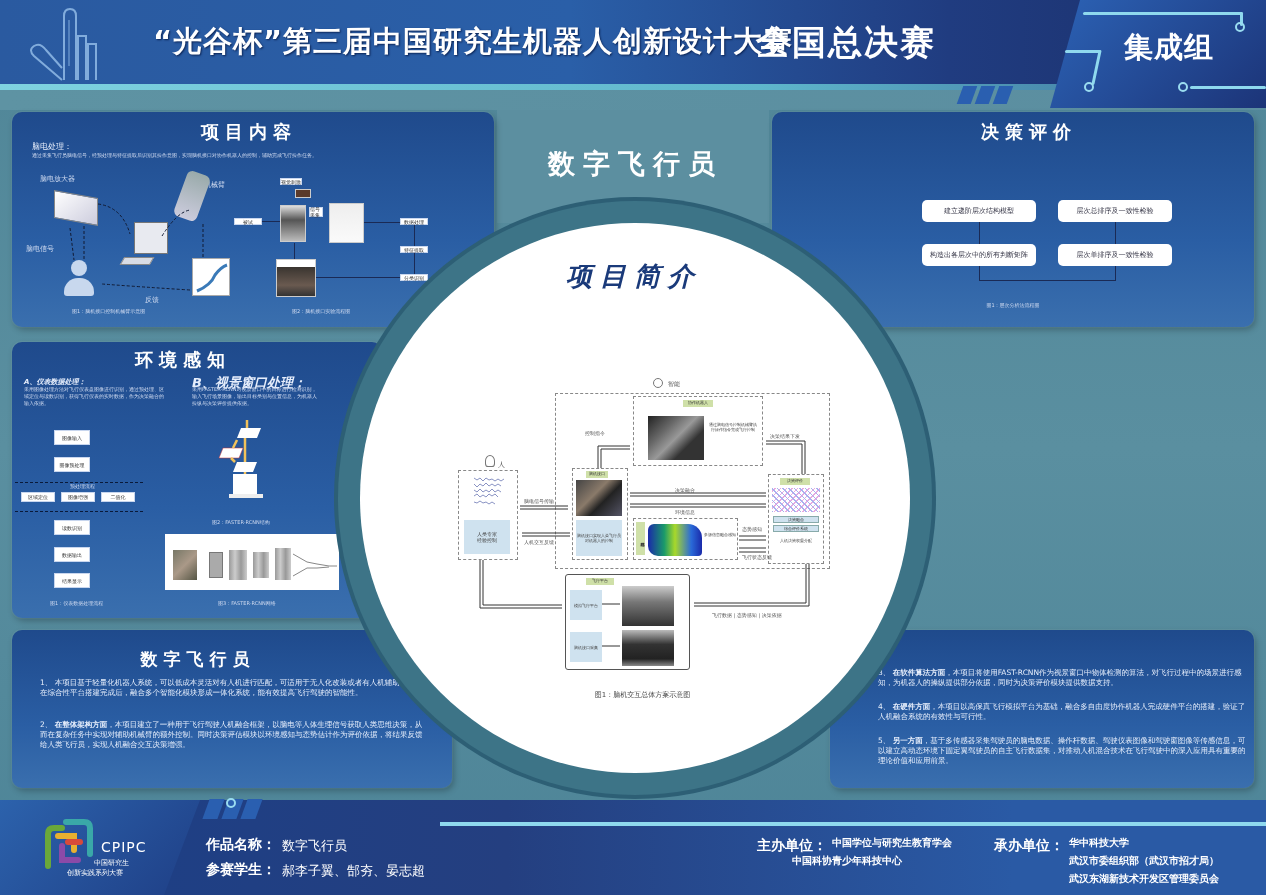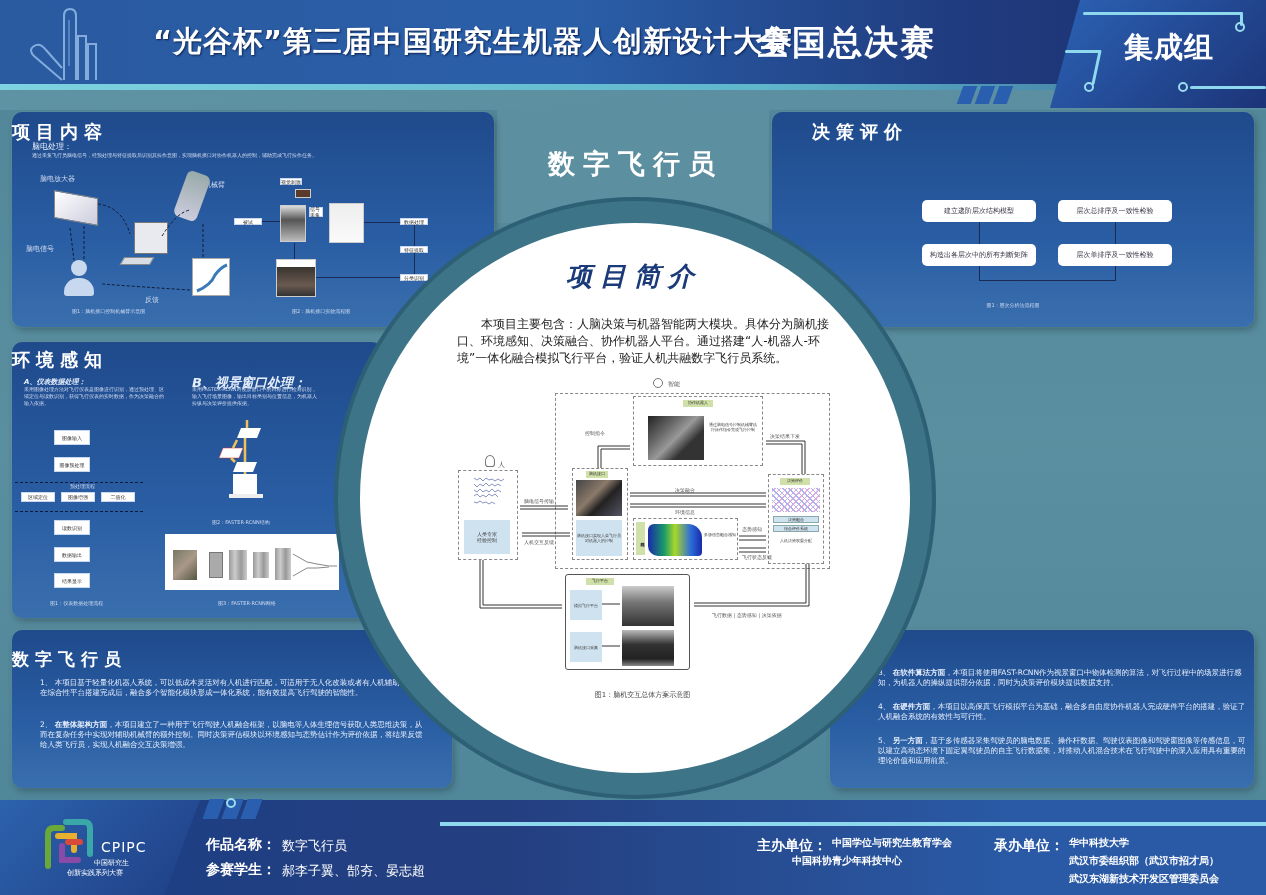--- a/index.html
+++ b/index.html
@@ -15,21 +15,21 @@
 .hdr-circ{position:absolute;width:10px;height:10px;border:2px solid #9adcf0;border-radius:50%}
 #hdr-bars{position:absolute;left:960px;top:86px;display:flex;gap:4px}
 #hdr-bars span{display:block;width:14px;height:18px;background:#2a5fb0;transform:skewX(-20deg)}
 #title-main{position:absolute;left:153px;top:22px;color:#fff;font-weight:bold;font-size:29px;letter-spacing:1px;text-shadow:1px 1px 2px #0b2354}
 #title-final{position:absolute;left:756px;top:20px;color:#fff;font-weight:bold;font-size:34px;letter-spacing:2px}
 #title-group{position:absolute;left:1124px;top:28px;color:#fff;font-weight:bold;font-size:29px;letter-spacing:1px}
 #logo-hand{position:absolute;left:22px;top:6px;width:80px;height:76px}
 
 
 .panel{position:absolute;background:linear-gradient(180deg,#1f4a8c 0%,#2a5ea4 60%,#3a6fae 100%);border-radius:10px;box-shadow:0 0 0 1px rgba(255,255,255,0.05),2px 3px 6px rgba(0,0,0,0.25);color:#fff}
-.panel-title{position:absolute;left:0;right:8px;font-weight:bold;letter-spacing:6px;color:#fff}
+.panel-title{position:absolute;left:0;right:8px;text-align:center;font-weight:bold;letter-spacing:6px;color:#fff}
 .small{font-size:7px;line-height:9px;color:#e6eefc}
 .tiny{font-size:5px;color:#cfdaf0}
 
 
 #p-content{left:12px;top:112px;width:482px;height:215px}
 
 #p-decision{left:772px;top:112px;width:482px;height:215px}
 
 #p-env{left:12px;top:342px;width:370px;height:276px}
 
@@ -245,21 +245,20 @@
       <b>在硬件方面</b><span>，本项目以高保真飞行模拟平台为基础，融合多自由度协作机器人完成硬件平台的搭建，验证了人机融合系统的有效性与可行性。</span>
     </div>
     <div class="small" style="position:absolute;left:48px;top:106px;width:370px;font-size:7.5px;line-height:10px">
       <span>5、</span>
       <b>另一方面</b><span>，基于多传感器采集驾驶员的脑电数据、操作杆数据、驾驶仪表图像和驾驶窗图像等传感信息，可以建立高动态环境下固定翼驾驶员的自主飞行数据集，对推动人机混合技术在飞行驾驶中的深入应用具有重要的理论价值和应用前景。</span>
     </div>
   </div>
 
   <div id="center-circle"></div>
   <div id="intro-title">项目简介</div>
-  <div id="intro-text">本项目主要包含：人脑决策与机器智能两大模块。具体分为脑机接口、环境感知、决策融合、协作机器人平台。通过搭建“人-机器人-环境”一体化融合模拟飞行平台，验证人机共融数字飞行员系统。</div>
 
   <div style="position:absolute;left:450px;top:378px;width:385px;height:330px">
     <div class="lbl" style="left:218px;top:2px;font-size:6px">智能</div>
     <div style="position:absolute;left:203px;top:0;width:10px;height:10px;border:1px solid #777;border-radius:50%"></div>
     <div class="dashed" style="left:105px;top:15px;width:275px;height:176px"></div>
     <div class="lbl" style="left:48px;top:82px;font-size:7px">人</div>
     <div style="position:absolute;left:35px;top:77px;width:10px;height:12px;border:1px solid #777;border-radius:50% 50% 30% 30%"></div>
 
     <div class="dashed" style="left:8px;top:92px;width:60px;height:90px"></div>
     <div style="position:absolute;left:12px;top:96px;width:52px;height:36px;background:#fff">

